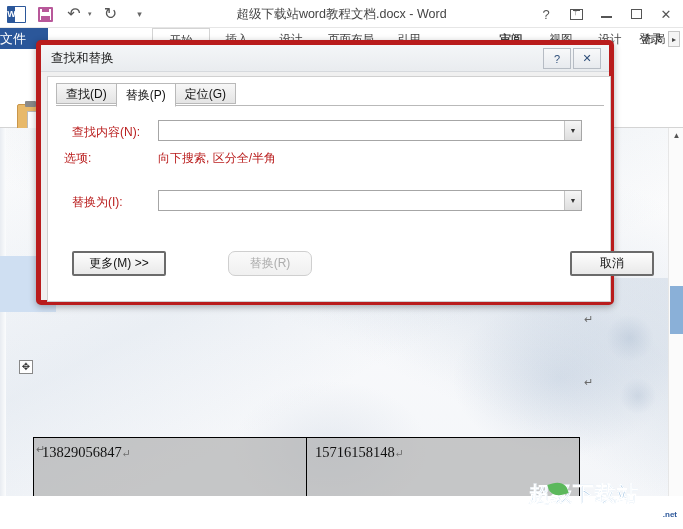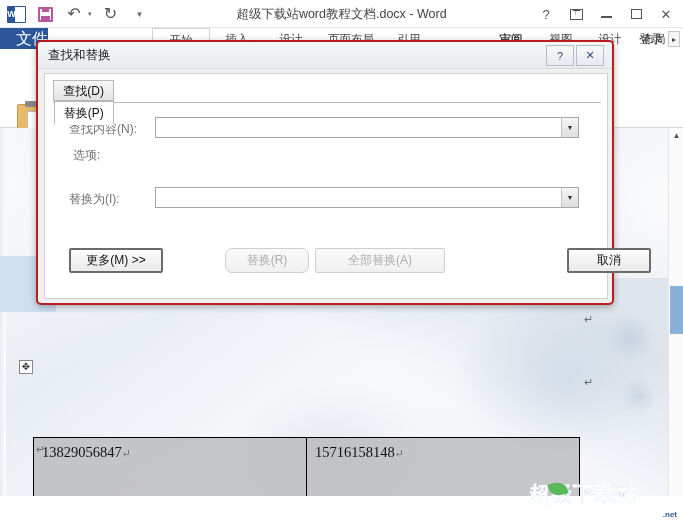--- a/index.html
+++ b/index.html
@@ -102,21 +102,21 @@
   
   .ribbon-tabs {
     position: absolute; left: 0; top: 28px;
     width: 683px; height: 22px;
     background: #fff;
   }
   .tab-file {
     position: absolute; left: 0; top: 0;
     width: 48px; height: 21px;
     background: #2b579a; color: #fff;
-    font-size: 16px; text-align: right; line-height: 21px;
+    font-size: 13px; text-align: left; line-height: 21px;
   }
   .tab {
     position: absolute; top: 0;
     height: 22px; line-height: 22px;
     font-size: 11.5px; color: #444;
     text-align: center;
     white-space: nowrap;
   }
   .tab.first-tab {
     background: #fff;
@@ -253,21 +253,21 @@
     position:absolute; left:1px; top:158px;
     width:13px; height:48px;
     background:#8ab0d8;
   }
 
   
   .dlg {
     position:absolute; left:36px; top:40px;
     width: 578px; height: 265px;
     background:#f0f0f0;
-    border:2px solid #b91c1c;
+    border:5px solid #b91c1c;
     border-radius:5px;
     box-shadow: 0 2px 7px rgba(0,0,0,0.30);
   }
   .dlg-titlebar {
     position:absolute; left:0; top:0; width:100%; height:27px;
     background: linear-gradient(180deg,#f4f6f8 0%, #e9ecef 100%);
     border-bottom:1px solid #d6d9dd;
     border-radius:4px 4px 0 0;
   }
   .dlg-title {
@@ -289,21 +289,21 @@
     position:absolute; left:6px; top:31px;
     width: 564px; height: 226px;
     background:#fff;
     border:1px solid #d0d0d0;
   }
 
   
   .dlg-tabs {
     position:absolute; left:8px; top:6px;
     height:23px;
-    display:flex; align-items:center;flex-direction:column;
+    display:flex; align-items:flex-start;
   }
   .dlg-tab {
     height:21px; line-height:20px;
     padding:0 9px;
     font-size:12px; color:#111;
     border:1px solid #b9b9b9;
     background: linear-gradient(180deg,#f7f7f7,#e4e4e4);
     margin-right:-1px;
   }
   .dlg-tab.active {
@@ -319,25 +319,25 @@
   }
 
   .dlg-panel {
     position:absolute; left:8px; top:29px;
     width:548px; height:190px;
     background:#fff;
   }
 
   .fld-label {
     position:absolute;
-    font-size:12px; color:#737373;
+    font-size:12px; color:#b91c1c;
     white-space:nowrap;
   }
   .lbl-find   { left:16px; top:18px; }
-  .lbl-opts   { left:20px; top:44px; }
+  .lbl-opts   { left:8px; top:44px; }
   .lbl-replace{ left:16px; top:88px; }
   .opts-val   { left:102px; top:44px; }
 
   .combo {
     position:absolute; left:102px;
     width: 424px; height:21px;
     border:1px solid #a6a6a6;
     background:#fff;
     display:flex;
   }
@@ -561,31 +561,31 @@
       </div>
 
       <div class="dlg-panel">
         <div class="fld-label lbl-find">查找内容(N):</div>
         <div class="combo combo-find">
           <input class="combo-input" value="" style="">
           <div class="combo-btn">▼</div>
         </div>
 
         <div class="fld-label lbl-opts">选项:</div>
+        <div class="fld-label opts-val">向下搜索, 区分全/半角</div>
 
         <div class="fld-label lbl-replace">替换为(I):</div>
         <div class="combo combo-replace">
           <input class="combo-input" value="" style="">
           <div class="combo-btn">▼</div>
         </div>
 
         <div class="dlg-btnrow">
           <div class="dbtn btn-more focus">更多(M) &gt;&gt;</div>
           <div class="dbtn btn-replace disabled">替换(R)</div>
-          <div class="dbtn btn-replall disabled">全部替换(A)</div>
           <div class="dbtn btn-cancel focus">取消</div>
         </div>
       </div>
     </div>
   </div>
 
 
   <div class="watermark">
     <div class="wm-top">超级下载站</div>
     <div class="wm-leaf"></div>

